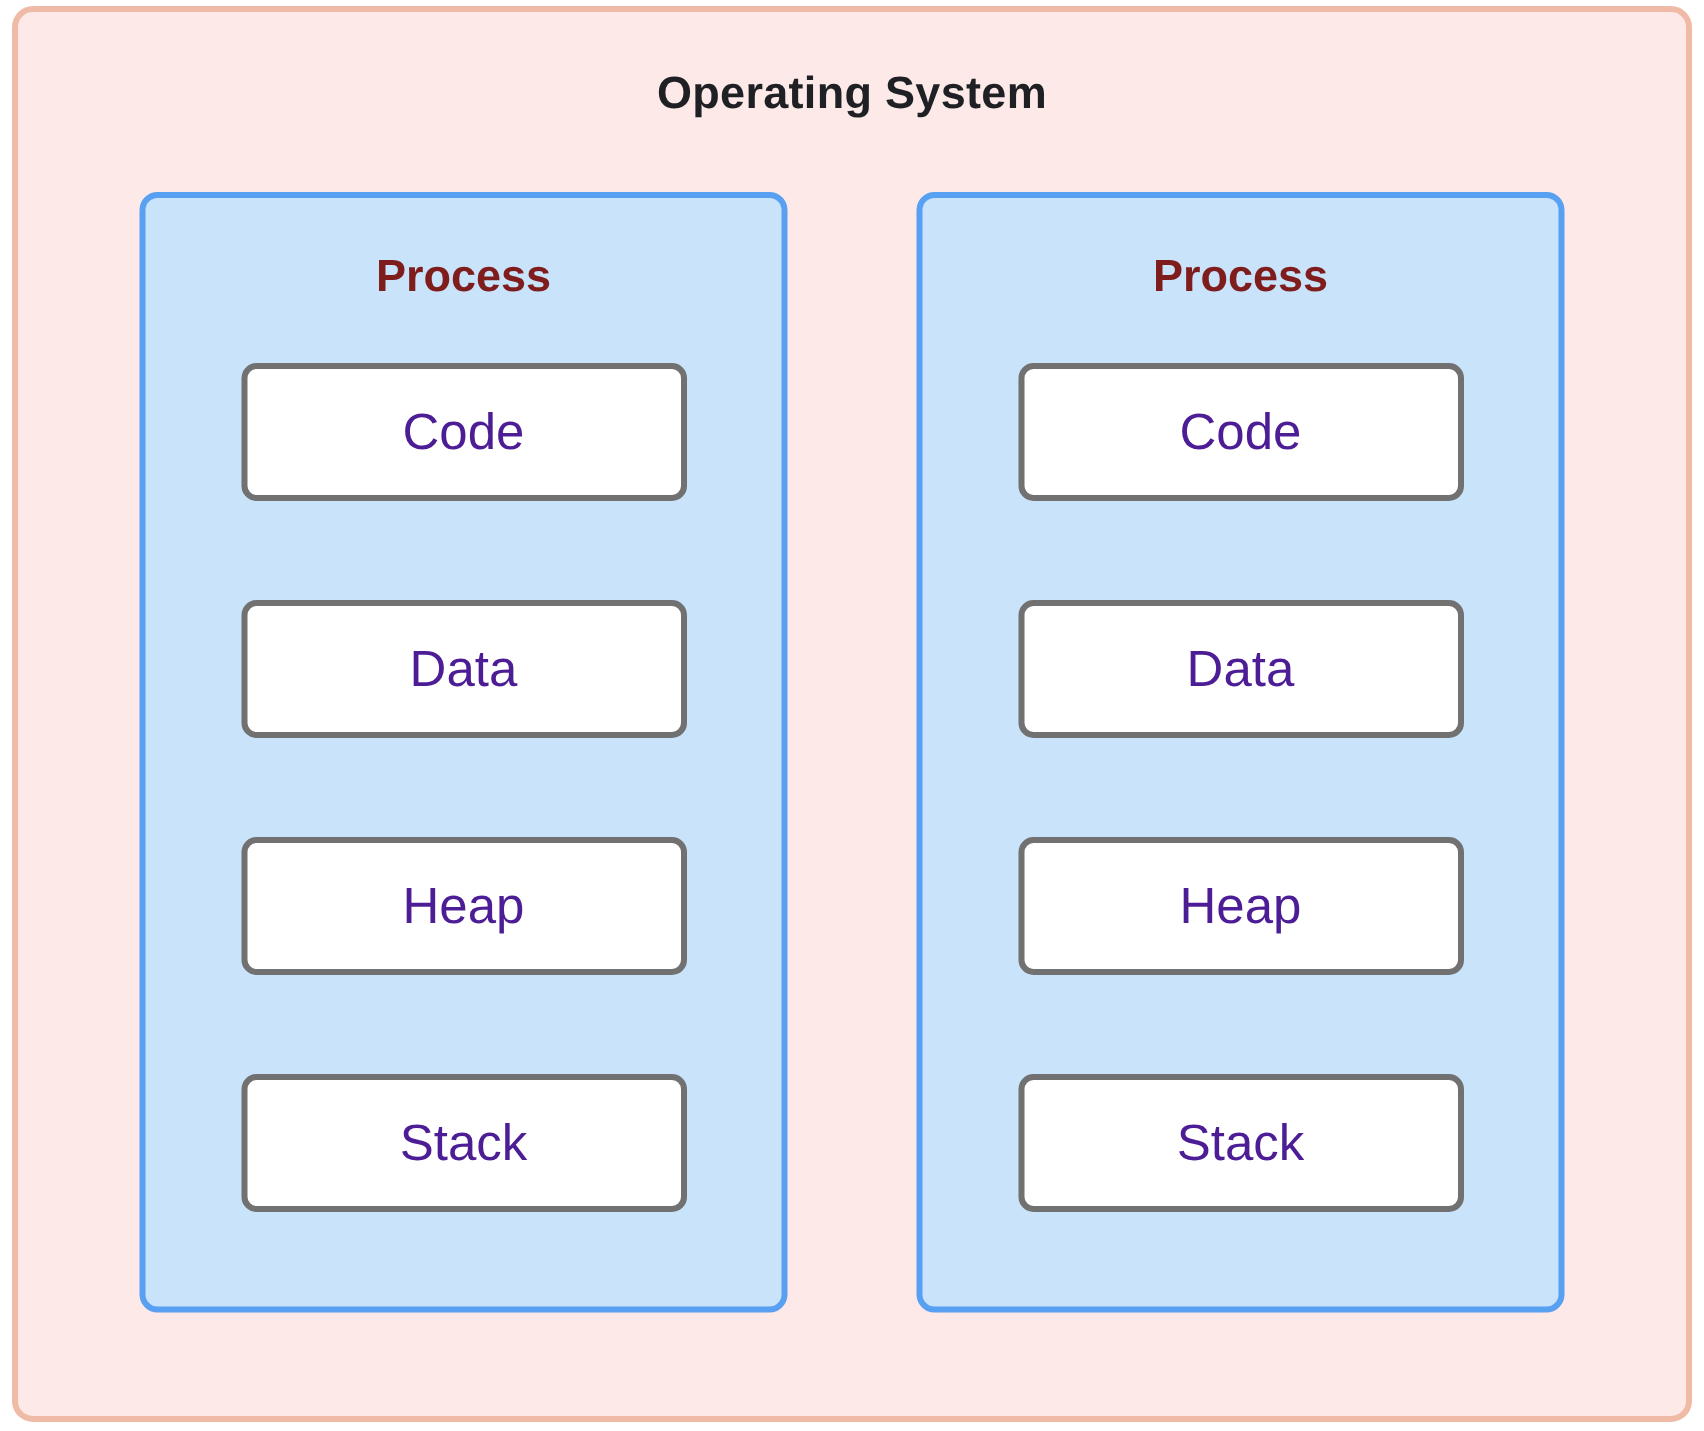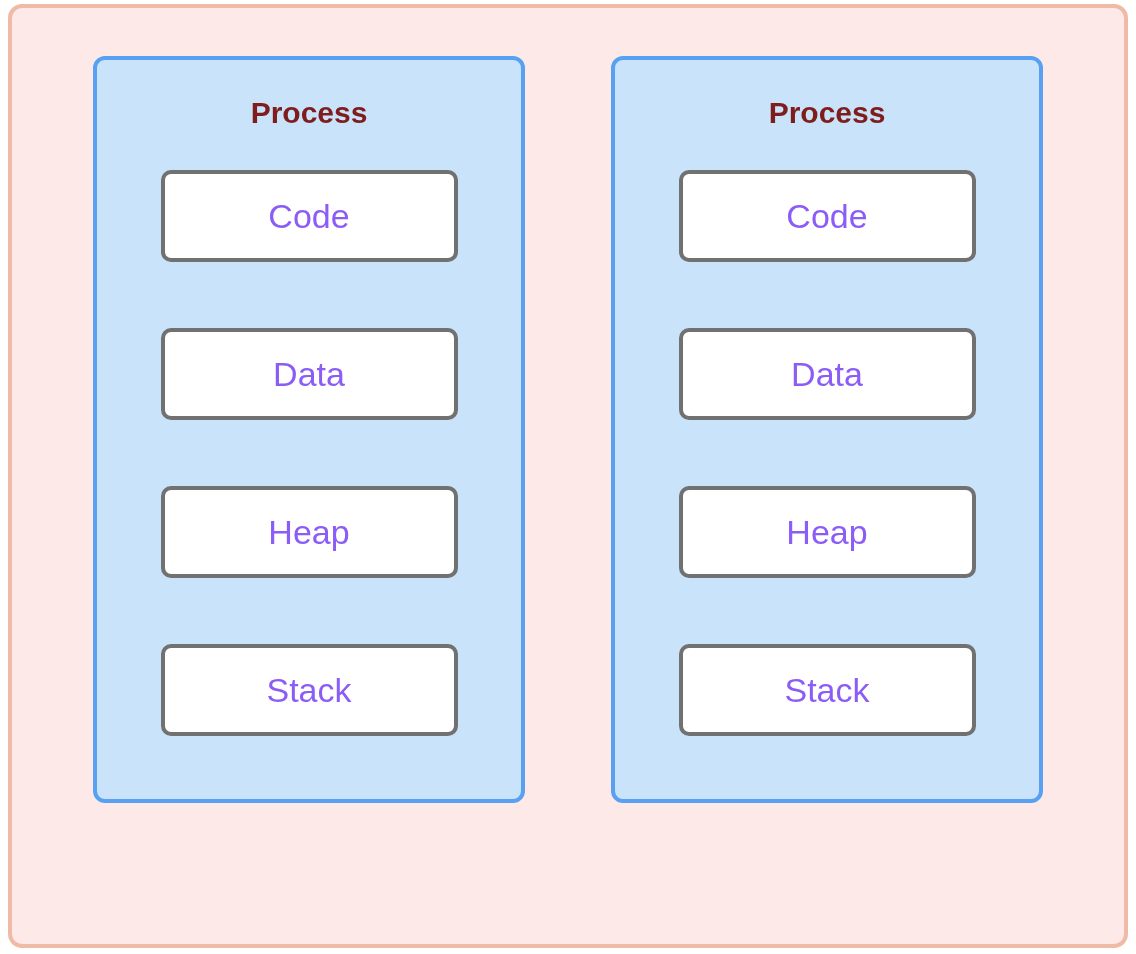--- a/index.html
+++ b/index.html
@@ -70,28 +70,29 @@
     width: 297px;
     height: 92px;
     box-sizing: border-box;
     background: #ffffff;
     border: 4px solid #717171;
     border-radius: 10px;
     display: flex;
     align-items: center;
     justify-content: center;
     font-size: 34px;
-    color: #8b5cf6;
+    color: #4c1d95;
   }
 </style>
 </head>
 <body>
 
 <div class="page">
   <div class="os-box">
+    <h1 class="os-title">Operating System</h1>
 
     <div class="process-row">
 
       <div class="process-card">
         <h2 class="process-title">Process</h2>
         <div class="segment-list">
           <div class="segment-box">Code</div>
           <div class="segment-box">Data</div>
           <div class="segment-box">Heap</div>
           <div class="segment-box">Stack</div>

